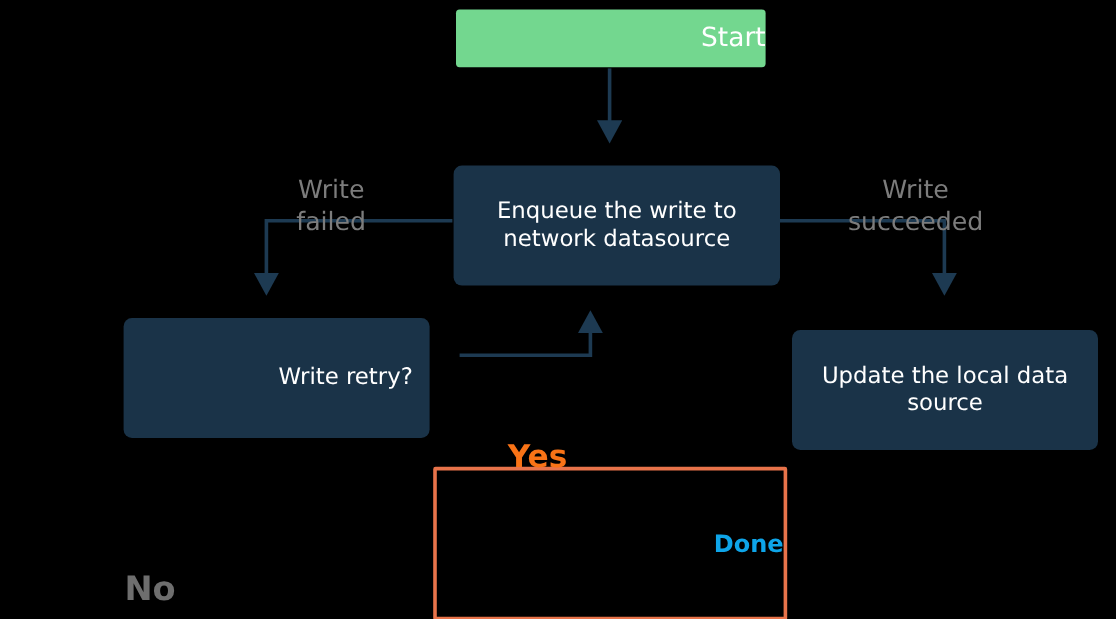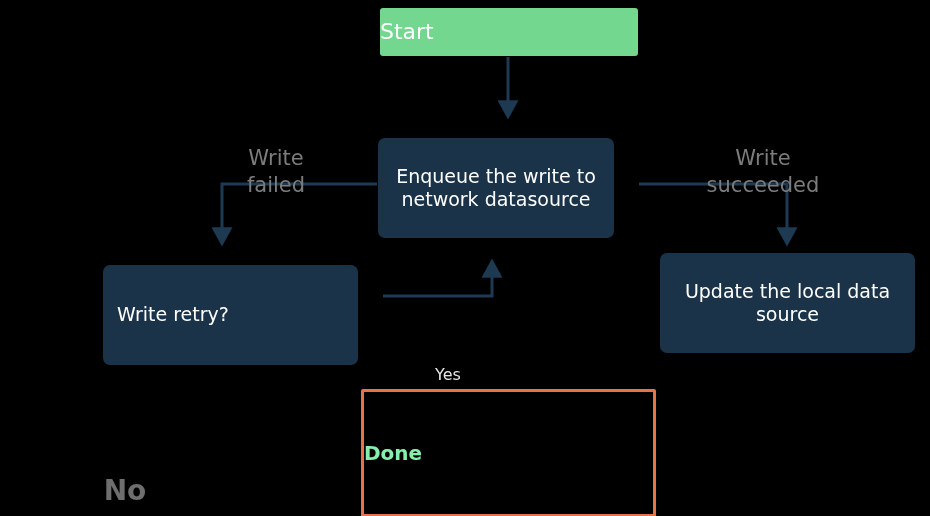--- a/index.html
+++ b/index.html
@@ -24,76 +24,76 @@
     top: 0;
     width: 930px;
     height: 516px;
     pointer-events: none;
   }
   .node {
     position: absolute;
     box-sizing: border-box;
     display: flex;
     align-items: center;
-    justify-content: flex-start;
+    justify-content: flex-end;
     text-align: center;
     line-height: 1.22;
   }
   .node-start {
     left: 380px;
     top: 8px;
     width: 258px;
     height: 48px;
     background: #73d78f;
     border-radius: 3px;
     color: #ffffff;
     font-size: 22px;
   }
   .node-process {
     left: 378px;
     top: 138px;
-    width: 236px;
+    width: 272px;
     height: 100px;
     background: #1a3348;
     border-radius: 7px;
     color: #ffffff;
     font-size: 19px;
     padding: 0 14px;
   }
   .node-decision {
     left: 103px;
     top: 265px;
     width: 255px;
     height: 100px;
     background: #1a3348;
     border-radius: 7px;
     color: #ffffff;
     font-size: 19px;
     padding: 0 14px;
   }
   .node-update {
     left: 660px;
-    top: 253px;
+    top: 275px;
     width: 255px;
     height: 100px;
     background: #1a3348;
     border-radius: 7px;
     color: #ffffff;
     font-size: 19px;
     padding: 0 14px;
   }
   .node-done {
     left: 361px;
     top: 389px;
     width: 295px;
     height: 128px;
     background: transparent;
     border: 3px solid #e8734a;
     border-radius: 2px;
-    color: #86efac;
+    color: #0ea5e9;
     font-size: 20px;
     font-weight: bold;
   }
   .edge-label {
     position: absolute;
     text-align: center;
     color: #7c7c7c;
     line-height: 1.28;
     white-space: pre-line;
     margin-top: 31px;
@@ -107,23 +107,23 @@
   .label-write-succeeded {
     left: 668px;
     top: 114px;
     width: 190px;
     font-size: 21px;
   }
   .label-yes {
     left: 388px;
     top: 334px;
     width: 120px;
-    font-size: 16px;
-    font-weight: normal;
-    color: #e5e5e5;
+    font-size: 26px;
+    font-weight: bold;
+    color: #f97316;
   }
   .label-no {
     left: 80px;
     top: 442px;
     width: 90px;
     font-size: 28px;
     font-weight: bold;
     color: #6e6e6e;
   }
 </style>

